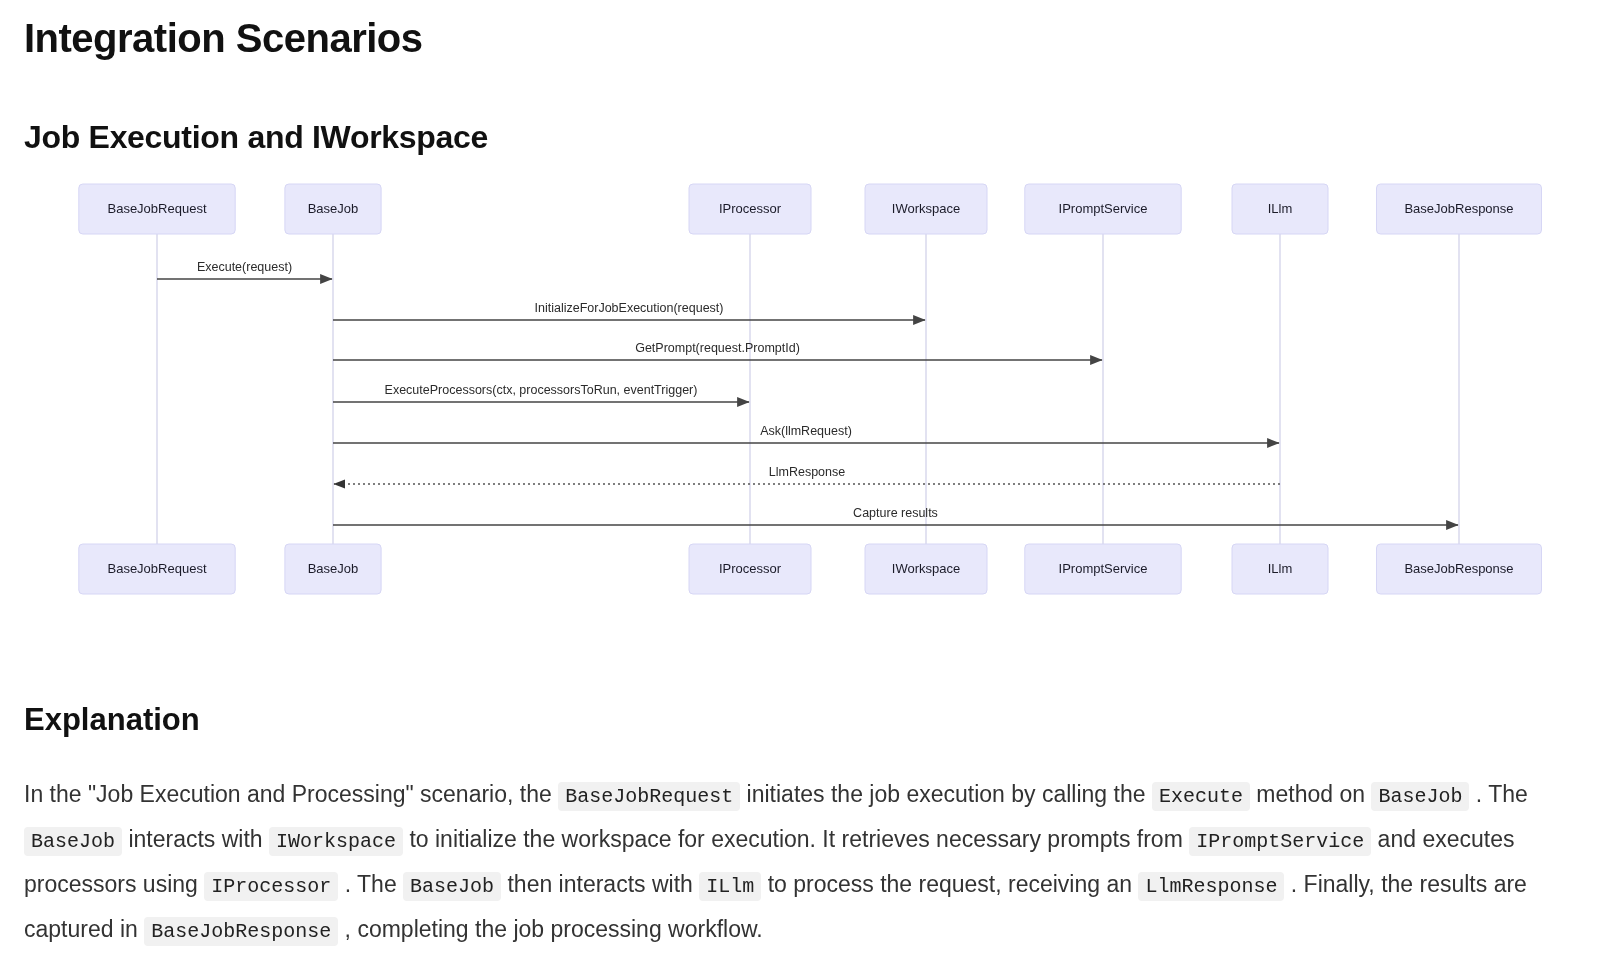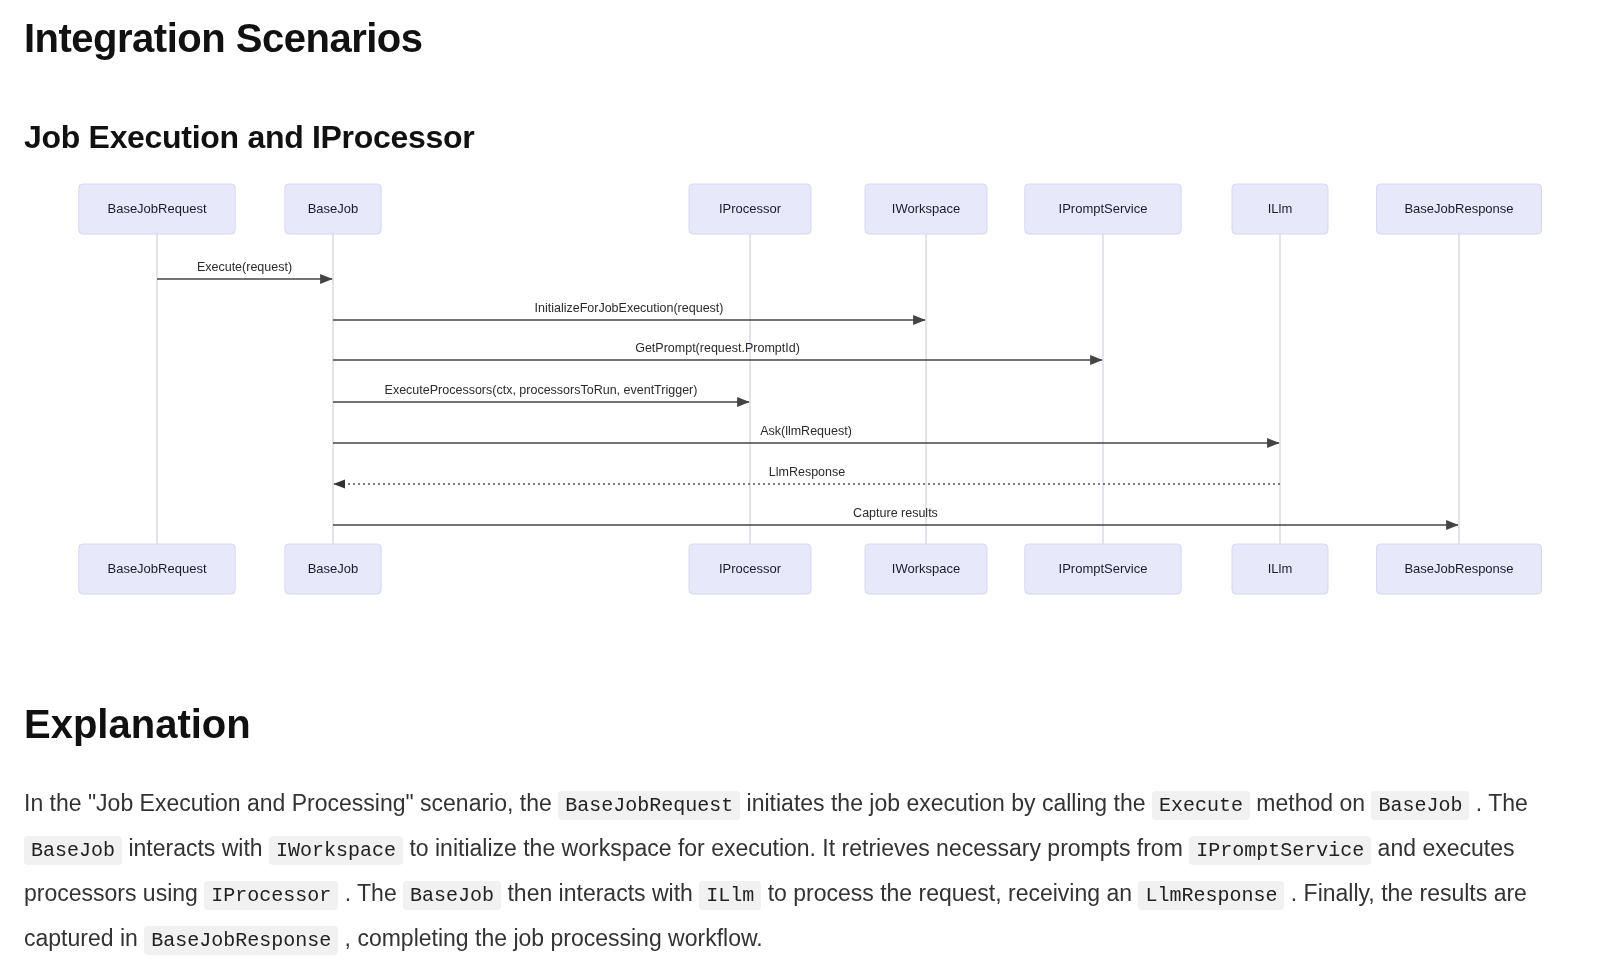--- a/index.html
+++ b/index.html
@@ -29,21 +29,21 @@
     color: #111111;
   }
   h2.section-title {
     font-size: 32px;
     font-weight: bold;
     letter-spacing: -0.3px;
     margin: 58px 0 0 0;
     color: #111111;
   }
   h2.explanation-title {
-    font-size: 40px;
+    font-size: 31px;
     font-weight: bold;
     margin: 0;
     color: #111111;
   }
   
   .diagram-wrap {
     position: relative;
     width: 1552px;
     height: 440px;
     margin-top: 18px;
@@ -108,21 +108,21 @@
     white-space: nowrap;
   }
 </style>
 </head>
 <body>
 
 <div class="page">
 
   <h1 class="page-title">Integration Scenarios</h1>
 
-  <h2 class="section-title">Job Execution and IProcessor</h2>
+  <h2 class="section-title">Job Execution and IWorkspace</h2>
 
   <div class="diagram-wrap">
     <svg class="diagram-svg" id="seq-svg" width="1552" height="440" viewBox="0 0 1552 440">
       <defs>
         <marker id="arrowhead" markerWidth="9" markerHeight="7" refX="8.5" refY="3.5" orient="auto">
           <polygon points="0 0, 9 3.5, 0 7" fill="#333333"></polygon>
         </marker>
         <marker id="arrowhead-open" markerWidth="9" markerHeight="7" refX="8.5" refY="3.5" orient="auto">
           <polygon points="0 0, 9 3.5, 0 7" fill="#444444"></polygon>
         </marker>

